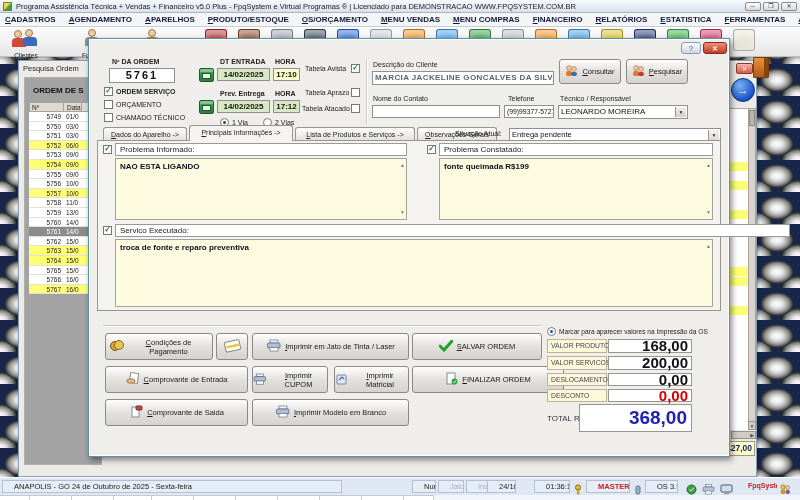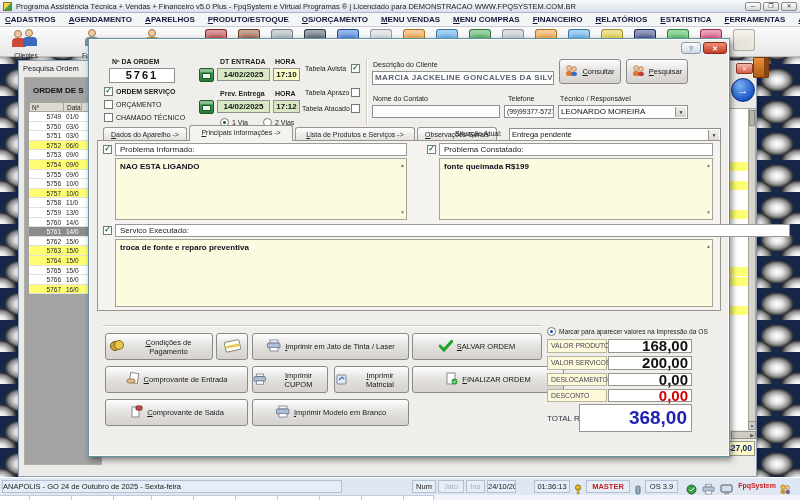--- a/index.html
+++ b/index.html
@@ -116,21 +116,21 @@
     color:#111; text-align:right; padding-right:3px; line-height:12px; }
   .total-fld { position:absolute; left:490px; top:365px; width:113px; height:28px; background:#fff; border:1px solid #98948e;
     font-size:19px; font-weight:bold; text-align:right; padding-right:4px; line-height:26px; }
 
   .sel-arrow { position:absolute; right:1px; top:1px; bottom:1px; width:11px; background:linear-gradient(#f4f2ee,#d2cec8);
     border-left:1px solid #9a968e; font-size:5px; color:#333; text-align:center; line-height:10px; }
 
   
   .statusbar { position:absolute; left:0; top:477px; width:800px; height:23px; background:#dfe7f2; border-top:1px solid #fff; z-index:20; }
   .sb-panel { position:absolute; top:2px; height:13px; border:1px solid #b4c0d2; background:#e6edf6; font-size:7.5px; color:#1a1a1a;
-    line-height:11px; padding:0 0; white-space:nowrap; overflow:hidden; }
+    line-height:11px; padding:0 11px; white-space:nowrap; overflow:hidden; }
   .sb-panel.dim { color:#a8b0bc; }
   .sb-panel.red { color:#c42222; font-weight:bold; }
   .sb-ic { position:absolute; top:3px; }
   .sb-row2 { position:absolute; left:0; top:17px; width:800px; height:6px; background:#f2f5fa; display:flex; }
   .sb-cell { height:6px; border-right:1px solid #c2ccd8; border-top:1px solid #c2ccd8; background:#fff; }
 </style>
 </head>
 <body>
 
 <div class="desktop"></div>

